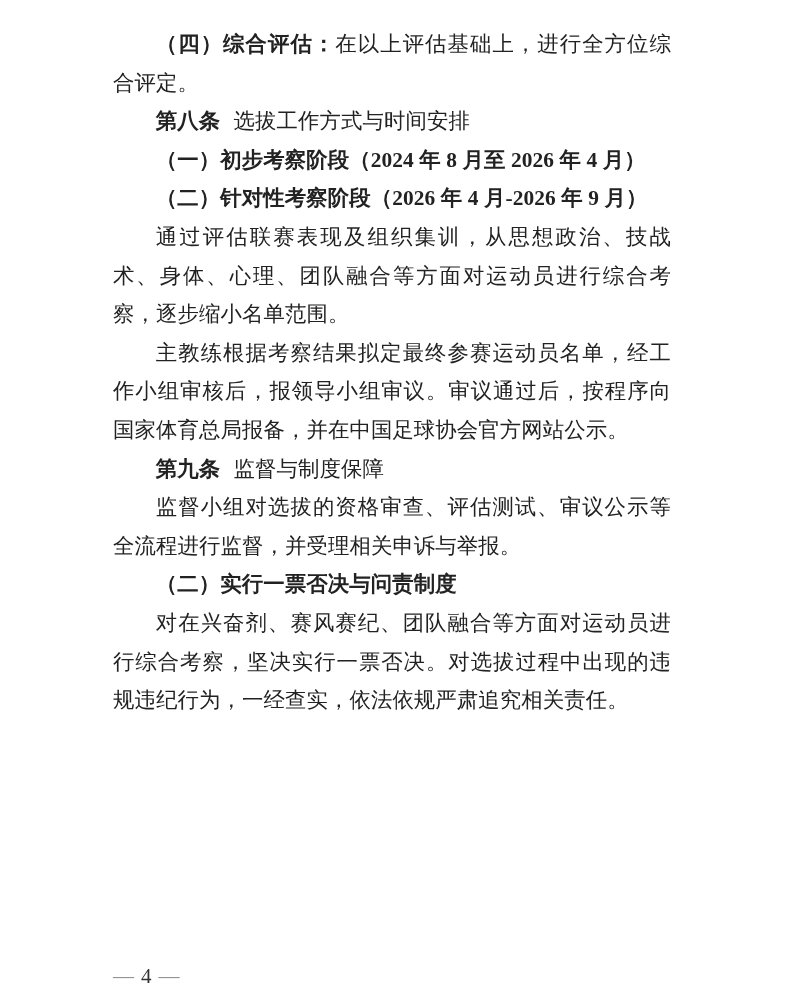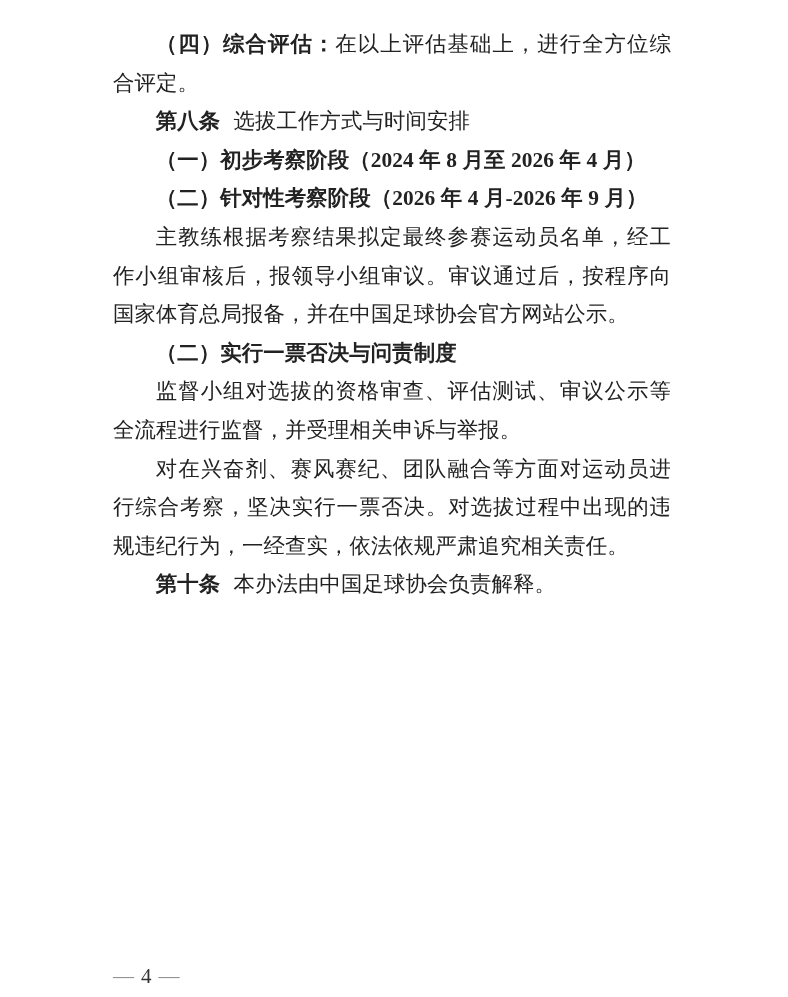--- a/index.html
+++ b/index.html
@@ -66,30 +66,31 @@
 
     <p class="para"><span class="kai">（四）综合评估：</span><span>在以上评估基础上，进行全方位综合评定。</span></p>
 
     <p class="para"><span class="lead-hei">第八条</span><span>选拔工作方式与时间安排</span></p>
 
     <p class="para kai">（一）初步考察阶段（2024 年 8 月至 2026 年 4 月）</p>
 
 
     <p class="para kai">（二）针对性考察阶段（2026 年 4 月-2026 年 9 月）</p>
 
+    <p class="para">通过评估联赛表现及组织集训，从思想政治、技战术、身体、心理、团队融合等方面对运动员进行综合考察，逐步缩小名单范围。</p>
 
 
     <p class="para">主教练根据考察结果拟定最终参赛运动员名单，经工作小组审核后，报领导小组审议。审议通过后，按程序向国家体育总局报备，并在中国足球协会官方网站公示。</p>
 
+    <p class="para"><span class="lead-hei">第九条</span><span>监督与制度保障</span></p>
 
+
+    <p class="para">监督小组对选拔的资格审查、评估测试、审议公示等全流程进行监督，并受理相关申诉与举报。</p>
 
     <p class="para kai">（二）实行一票否决与问责制度</p>
 
-    <p class="para">监督小组对选拔的资格审查、评估测试、审议公示等全流程进行监督，并受理相关申诉与举报。</p>
-
     <p class="para">对在兴奋剂、赛风赛纪、团队融合等方面对运动员进行综合考察，坚决实行一票否决。对选拔过程中出现的违规违纪行为，一经查实，依法依规严肃追究相关责任。</p>
 
-    <p class="para"><span class="lead-hei">第十条</span><span>本办法由中国足球协会负责解释。</span></p>
 
   </div>
 
   <div class="footer"><span class="dash">—</span><span class="pagenum">4</span><span class="dash">—</span></div>
 </div>
 
 </body></html>

